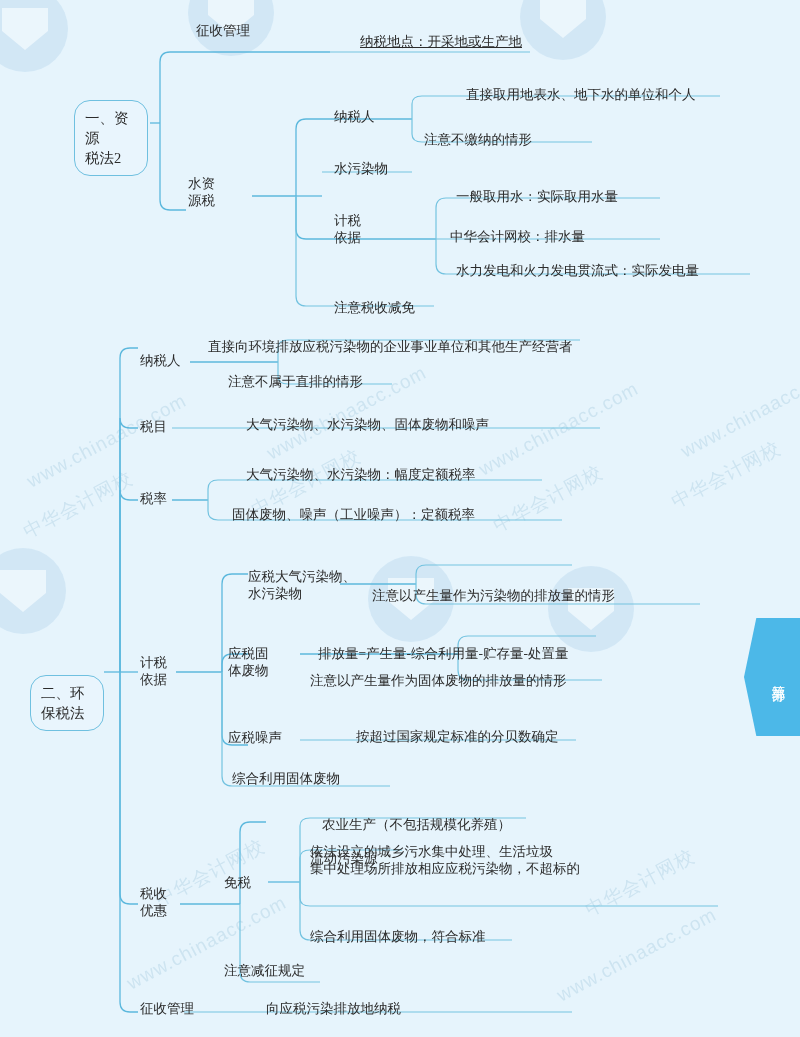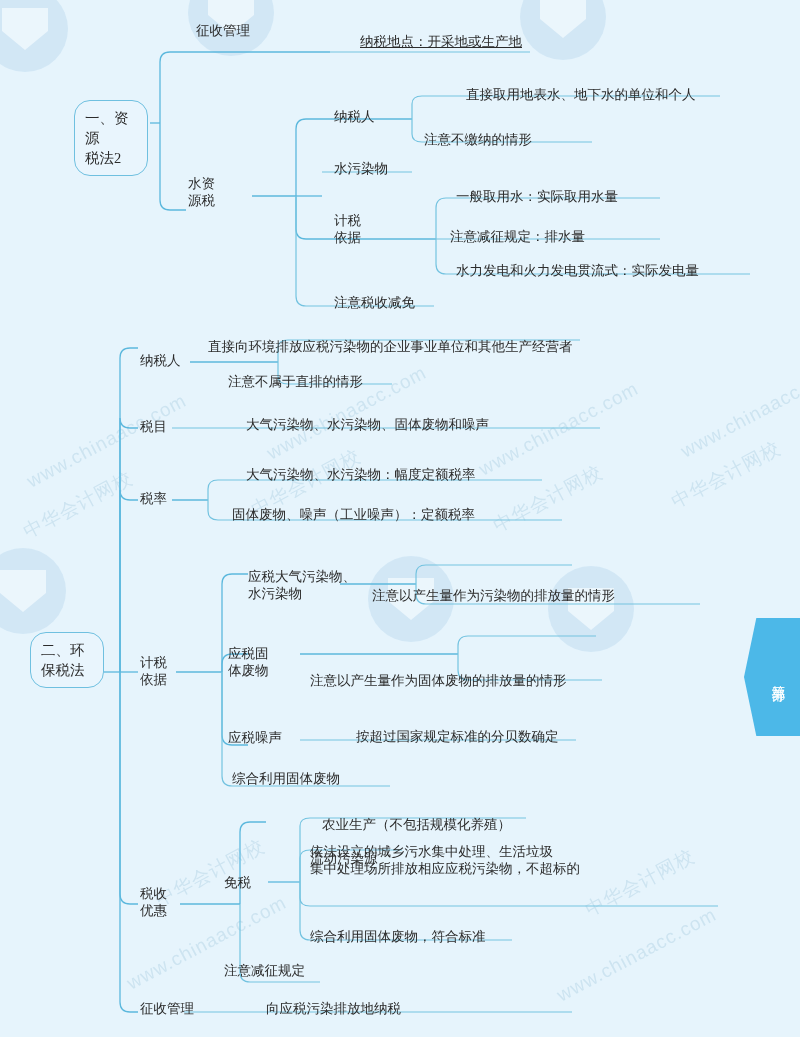--- a/index.html
+++ b/index.html
@@ -200,26 +200,26 @@
 
   <div class="lbl" style="left:334px;top:108px;">纳税人</div>
   <div class="leaf" style="left:466px;top:86px;">直接取用地表水、地下水的单位和个人</div>
   <div class="leaf" style="left:424px;top:131px;">注意不缴纳的情形</div>
 
   <div class="lbl" style="left:334px;top:160px;">水污染物</div>
 
   <div class="lbl" style="left:334px;top:212px;">计税
 依据</div>
   <div class="leaf" style="left:456px;top:188px;">一般取用水：实际取用水量</div>
-  <div class="leaf" style="left:450px;top:228px;">注意减征规定：排水量</div>
+  <div class="leaf" style="left:450px;top:228px;">中华会计网校：排水量</div>
   <div class="leaf" style="left:456px;top:262px;">水力发电和火力发电贯流式：实际发电量</div>
 
-  <div class="lbl" style="left:334px;top:294px;">注意税收减免</div>
-
-  <div class="rootbox" style="left:30px;top:632px;width:74px;">二、环
+  <div class="lbl" style="left:334px;top:300px;font-family:Liberation Mono, monospace;">注意税收减免</div>
+
+  <div class="rootbox" style="left:30px;top:675px;width:74px;">二、环
 保税法</div>
 
   <div class="lbl" style="left:140px;top:352px;">纳税人</div>
   <div class="leaf" style="left:208px;top:338px;">直接向环境排放应税污染物的企业事业单位和其他生产经营者</div>
   <div class="leaf" style="left:228px;top:373px;">注意不属于直排的情形</div>
 
   <div class="lbl" style="left:140px;top:418px;">税目</div>
   <div class="leaf" style="left:246px;top:416px;">大气污染物、水污染物、固体废物和噪声</div>
 
   <div class="lbl" style="left:140px;top:490px;">税率</div>
@@ -228,20 +228,21 @@
 
   <div class="lbl" style="left:140px;top:654px;">计税
 依据</div>
 
   <div class="lbl" style="left:248px;top:568px;">应税大气污染物、
 水污染物</div>
   <div class="leaf" style="left:372px;top:587px;">注意以产生量作为污染物的排放量的情形</div>
 
   <div class="lbl" style="left:228px;top:645px;">应税固
 体废物</div>
+  <div class="leaf" style="left:318px;top:645px;">排放量=产生量-综合利用量-贮存量-处置量</div>
   <div class="leaf" style="left:310px;top:672px;">注意以产生量作为固体废物的排放量的情形</div>
 
   <div class="lbl" style="left:228px;top:729px;">应税噪声</div>
   <div class="leaf" style="left:356px;top:728px;">按超过国家规定标准的分贝数确定</div>
 
   <div class="lbl" style="left:232px;top:770px;">综合利用固体废物</div>
 
   <div class="lbl" style="left:140px;top:885px;">税收
 优惠</div>
 

